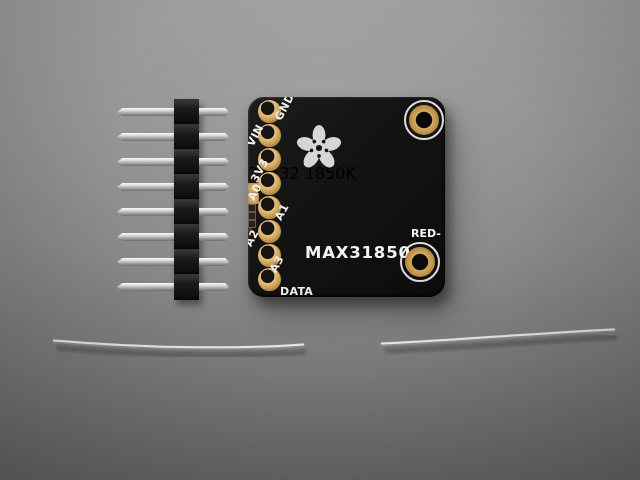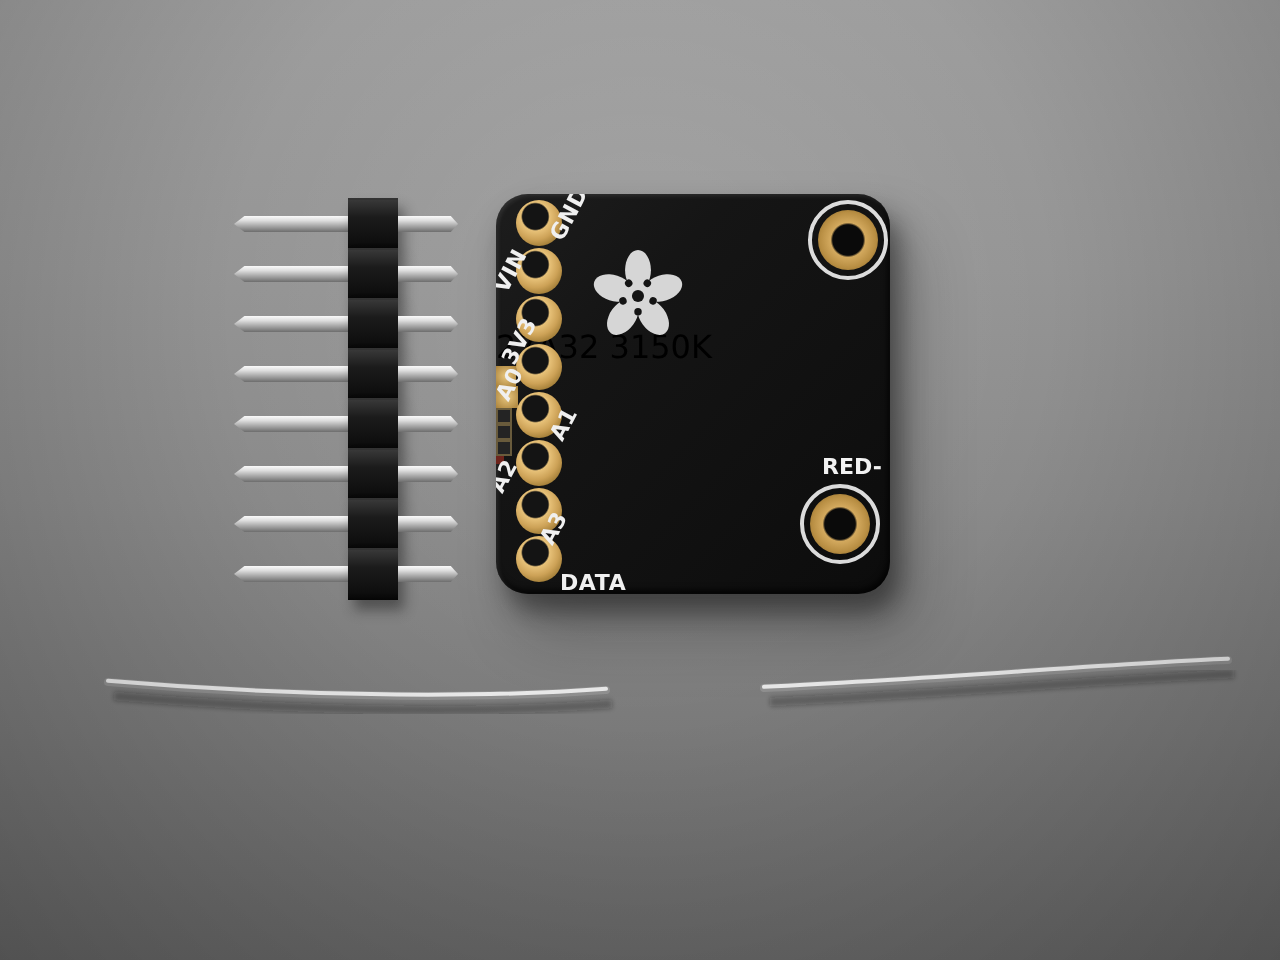--- a/index.html
+++ b/index.html
@@ -134,41 +134,42 @@
         <circle cx="32" cy="21" r="2.6" transform="rotate(252 32 32)"></circle>
         <circle cx="32" cy="21" r="2.6" transform="rotate(324 32 32)"></circle>
       </g>
     </svg>
 
     <div class="chip">
       <div class="chip-pins" style="top:0"></div>
       <div class="chip-pins" style="top:39px"></div>
       <div class="chip-body">
         <span class="chipmark">27A32</span>
-        <span class="chipmark">3150K</span>
+        <span class="chipmark">1850K</span>
       </div>
     </div>
 
     <div class="melf" style="left:107px;top:64px"></div>
     <div class="melf" style="left:107px;top:77px"></div>
     <div class="melf" style="left:107px;top:101px"></div>
     <div class="melf" style="left:107px;top:114px"></div>
 
     <div class="tblock">
       <div class="well" style="left:18px;top:1px"></div>
       <div class="well" style="left:15px;top:38px"></div>
       <div class="screw" style="left:21px;top:4px">
         <div class="slot" style="transform:rotate(-42deg)"></div>
       </div>
       <div class="screw" style="left:18px;top:41px">
         <div class="slot" style="transform:rotate(-30deg)"></div>
       </div>
     </div>
 
     <span class="silk" style="left:163px;top:130px;font-size:11px">RED-</span>
+    <span class="silk" style="left:57px;top:146px;font-size:16.5px;letter-spacing:0.8px">MAX31850</span>
 
     <div class="mhole" style="left:156px;top:3px">
       <div class="mh-gold"></div>
     </div>
     <div class="mhole" style="left:152px;top:145px">
       <div class="mh-gold"></div>
     </div>
 
     <div class="via" style="left:135px;top:8px;width:10px;height:10px;background:radial-gradient(#e9c77e,#a9813a)"></div>
     <div class="via" style="left:91px;top:123px;width:11px;height:11px;background:radial-gradient(#e9c77e,#a9813a)"></div>

